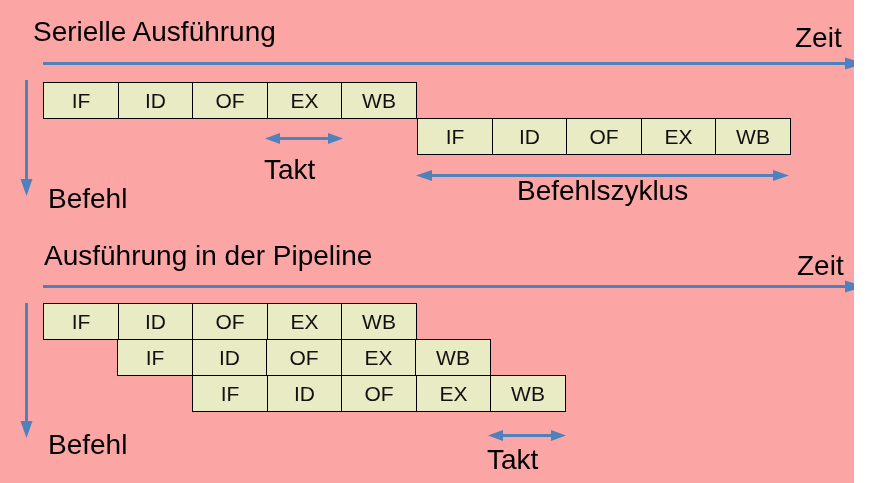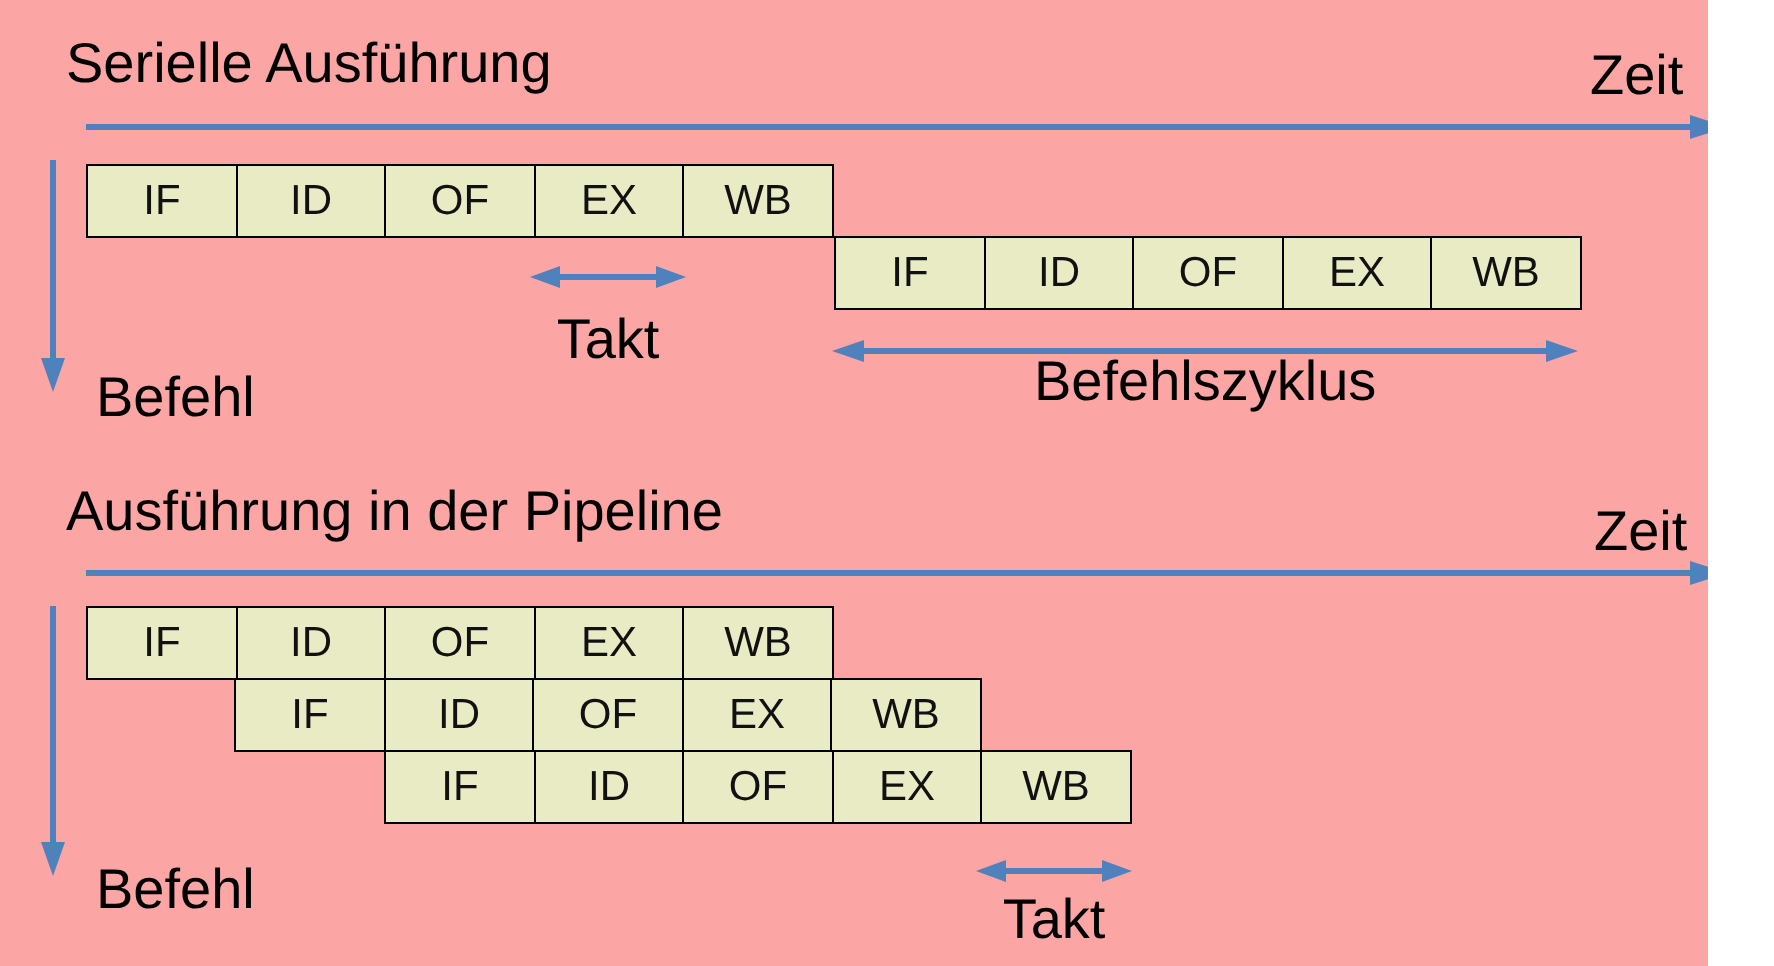--- a/index.html
+++ b/index.html
@@ -2,21 +2,21 @@
 <html style="--accent-blue: #4F81BD; --box-fill: #E9EBC5; --box-border: #000000;"><head>
 <meta charset="utf-8">
 <style>
   html,body{margin:0;padding:0;background:#fff;}
   .canvas{
     position:relative;width:854px;height:483px;background:#fca5a5;
     font-family:"Liberation Sans",sans-serif;color:#000;overflow:hidden;
   }
   .title{position:absolute;margin:0;font-size:28px;font-weight:400;white-space:nowrap;}
   .label{position:absolute;font-size:28px;white-space:nowrap;}
-  .center{text-align:center;}
+  .center{text-align:left;}
   .row{position:absolute;display:flex;}
   .cell{
     box-sizing:border-box;width:76px;height:37px;margin-left:-1.5px;
     border:1.5px solid var(--box-border,#000);
     background:var(--box-fill,#E9EBC5);
     display:flex;align-items:center;justify-content:center;
     font-size:21px;color:#111;
   }
   .cell:first-child{margin-left:0;}
   .arrow{position:absolute;color:var(--accent-blue,#4F81BD);display:block;}
@@ -68,21 +68,21 @@
       <line x1="14" y1="7.5" x2="361" y2="7.5" stroke="currentColor" stroke-width="3"></line>
       <polygon points="1,7.5 17,2 17,13" fill="currentColor"></polygon>
       <polygon points="374,7.5 358,2 358,13" fill="currentColor"></polygon>
     </svg>
     <div class="label" style="left:517px;top:175px">Befehlszyklus</div>
 
     <div class="label" style="left:48px;top:183px">Befehl</div>
   </div>
 
   <div>
-    <h1 class="title" style="left:33px;top:240px">Ausführung in der Pipeline</h1>
+    <h1 class="title" style="left:44px;top:240px">Ausführung in der Pipeline</h1>
 
     <div class="label" style="left:797px;top:250px">Zeit</div>
 
     <svg class="arrow" style="left:42px;top:279px" width="823" height="15" viewBox="0 0 823 15">
       <line x1="1" y1="7.5" x2="805" y2="7.5" stroke="currentColor" stroke-width="3"></line>
       <polygon points="822,7.5 803,1.5 803,13.5" fill="currentColor"></polygon>
     </svg>
 
     <svg class="arrow" style="left:19px;top:302px" width="15" height="137" viewBox="0 0 15 137">
       <line x1="7.5" y1="1" x2="7.5" y2="122" stroke="currentColor" stroke-width="3"></line>

